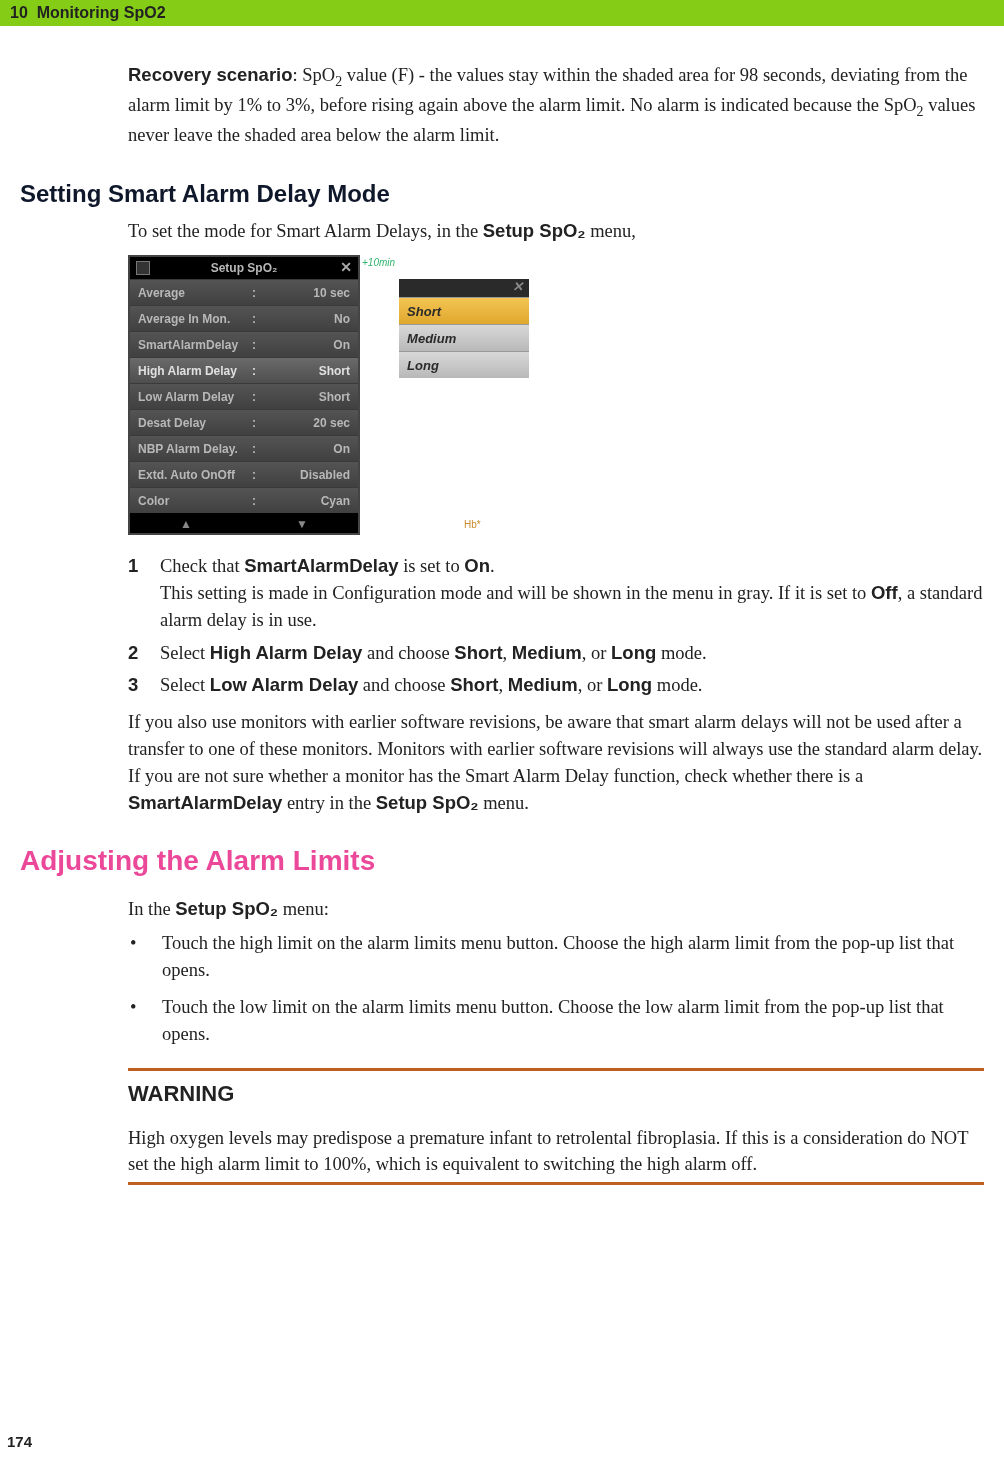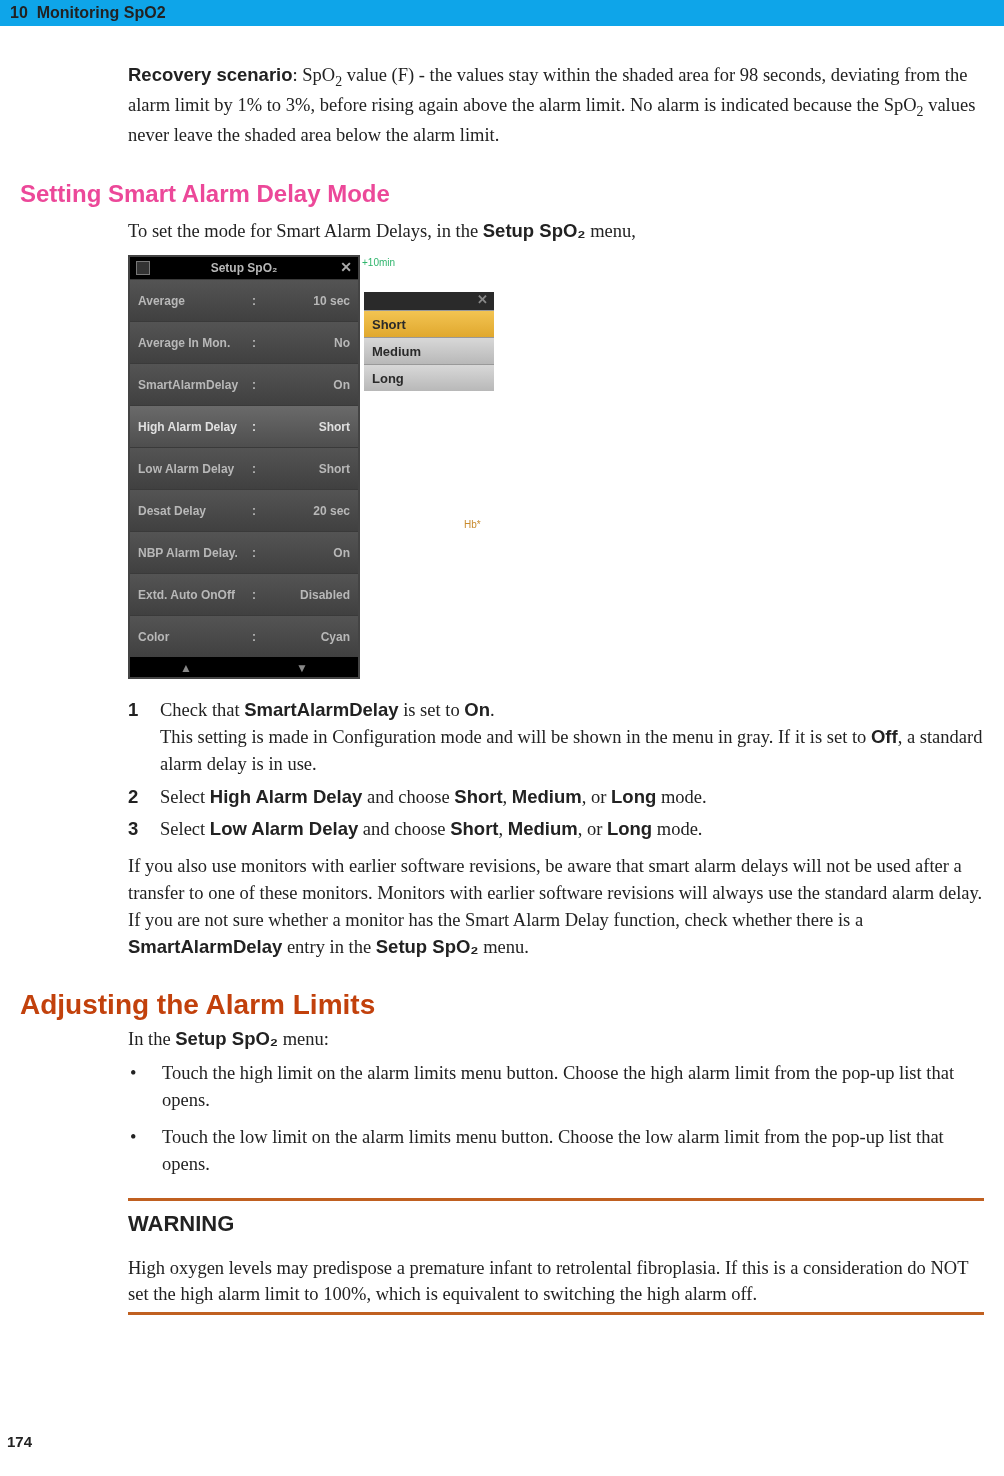--- a/index.html
+++ b/index.html
@@ -11,21 +11,21 @@
     color: #222;
     background: #fff;
   }
   .page {
     width: 1004px;
     min-height: 1476px;
     position: relative;
     box-sizing: border-box;
   }
   .header-bar {
-    background: #0ea5e9;
+    background: #84cc16;
     height: 26px;
     line-height: 26px;
     font-family: Arial, Helvetica, sans-serif;
     font-weight: bold;
     font-size: 16px;
     color: #222;
     padding-left: 10px;
   }
   .content {
     padding: 36px 20px 0 20px;
@@ -40,28 +40,28 @@
   .bold-sans {
     font-family: Arial, Helvetica, sans-serif;
     font-weight: bold;
   }
   .sub { font-size: 0.75em; vertical-align: sub; }
   .h2-left {
     font-family: Arial, Helvetica, sans-serif;
     font-weight: bold;
     font-size: 24px;
     margin: 32px 0 10px 0;
+    color: #0f172a;
+  }
+  .h1-left {
+    font-family: Arial, Helvetica, sans-serif;
+    font-weight: bold;
+    font-size: 28px;
+    margin: 28px 0 19px 0;
     color: #ec4899;
-  }
-  .h1-left {
-    font-family: Arial, Helvetica, sans-serif;
-    font-weight: bold;
-    font-size: 28px;
-    margin: 28px 0 5px 0;
-    color: #c2410c;
   }
   .screenshot {
     margin-left: 108px;
     margin-top: 10px;
     margin-bottom: 18px;
     display: flex;
     align-items: flex-start;
   }
   .menu-panel {
     width: 228px;
@@ -96,21 +96,21 @@
     top: 4px;
     width: 12px;
     height: 12px;
     border: 1px solid #777;
     background: #333;
   }
   .menu-row {
     display: flex;
     height: 25px;
     align-items: center;
-    padding: 8px 8px;
+    padding: 0 8px;
     border-top: 1px solid #3a3a3a;
     background: linear-gradient(#545454, #404040);
     font-weight: bold;
   }
   .menu-row.selected {
     background: linear-gradient(#6a6a6a, #4e4e4e);
     color: #e0e0e0;
   }
   .menu-row .colsep { margin: 0 4px; }
   .menu-row .label { width: 110px; }
@@ -321,21 +321,21 @@
           <span class="label">Color</span>
             <span class="colsep">:</span>
           <span class="value">Cyan</span>
         </div>
         <div class="menu-footer">
           <span class="menu-footer-arrow">▲</span>
           <span class="menu-footer-arrow2">▼</span>
         </div>
       </div>
 
-      <div style="display:flex; flex-direction:column;">
+      <div style="display:flex; font-style:italic;">
         <span class="right-badge">+10min</span>
         <div class="dropdown-panel">
           <div class="dd-top">
             <span class="dd-top-x">✕</span>
           </div>
           <div class="dd-row sel">
             <span>Short</span>
           </div>
           <div class="dd-row norm">
             <span>Medium</span>

